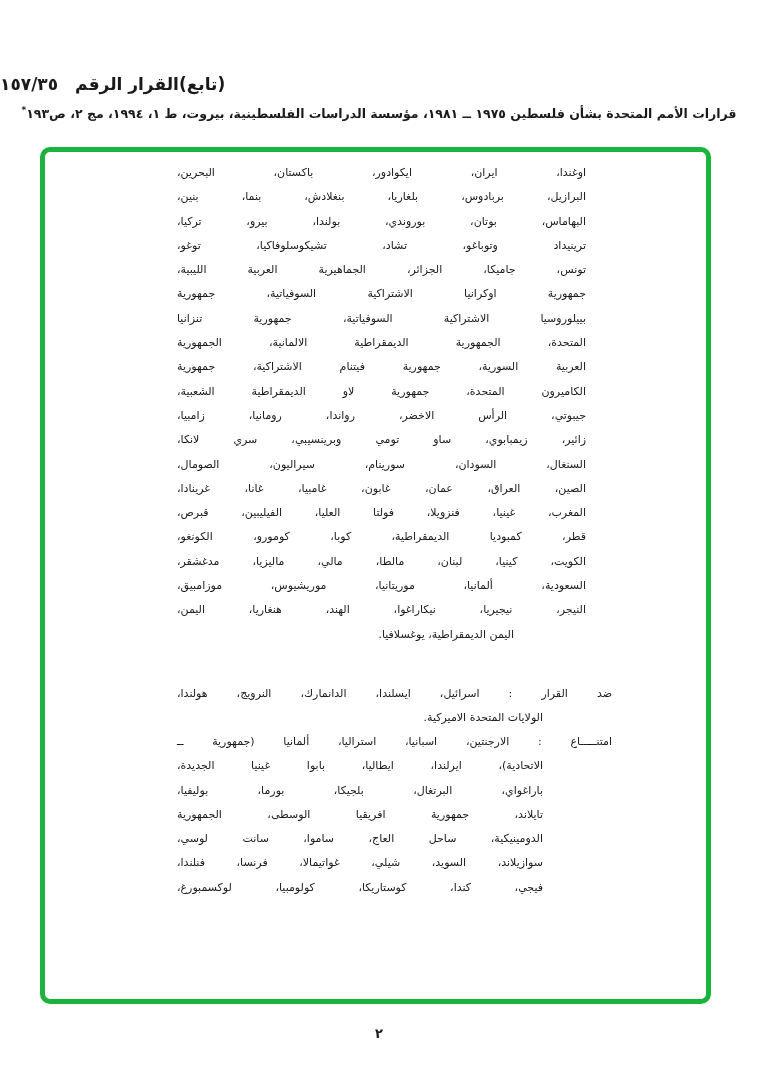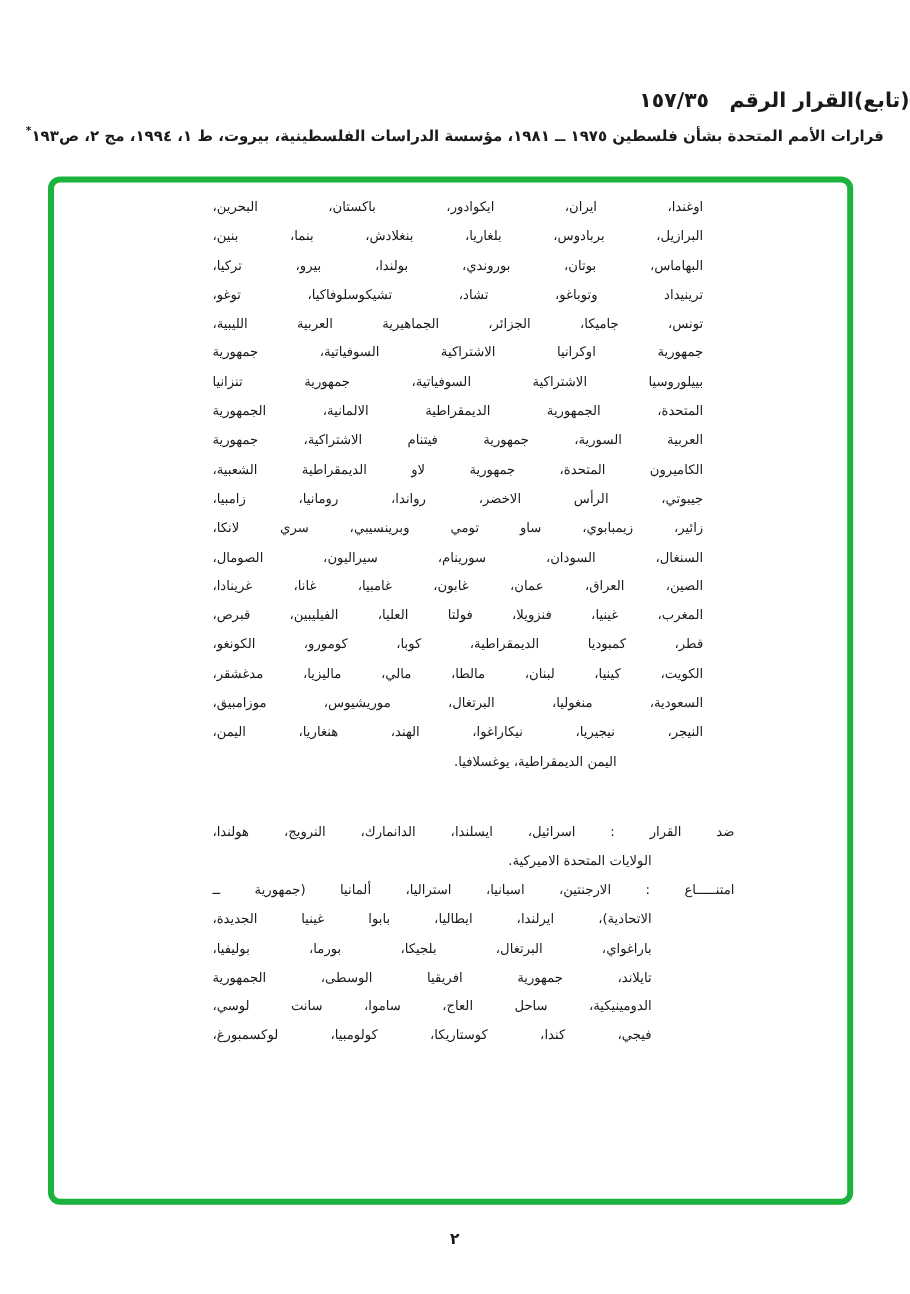--- a/index.html
+++ b/index.html
@@ -7,21 +7,21 @@
     width: 758px; height: 1078px;
     background: #ffffff;
     position: relative;
     font-family: "DejaVu Sans", sans-serif;
     direction: rtl;
     color: #1a1a1a;
     overflow: hidden;
   }
   .title {
     position: absolute; top: 74px; left: 0; right: 0;
-    text-align: right;
+    text-align: left;
     font-size: 17px; font-weight: bold;
     letter-spacing: 0.5px;
   }
   .citation {
     position: absolute; top: 105px; left: 0; right: 0;
     text-align: center;
     font-size: 12.5px; font-weight: bold;
   }
   .citation sup { font-size: 9px; }
   .frame {
@@ -75,30 +75,31 @@
     <div class="ln">المتحدة، الجمهورية الديمقراطية الالمانية، الجمهورية</div>
     <div class="ln">العربية السورية، جمهورية فيتنام الاشتراكية، جمهورية</div>
     <div class="ln">الكاميرون المتحدة، جمهورية لاو الديمقراطية الشعبية،</div>
     <div class="ln">جيبوتي، الرأس الاخضر، رواندا، رومانيا، زامبيا،</div>
     <div class="ln">زائير، زيمبابوي، ساو تومي وبرينسيبي، سري لانكا،</div>
     <div class="ln">السنغال، السودان، سورينام، سيراليون، الصومال،</div>
     <div class="ln">الصين، العراق، عمان، غابون، غامبيا، غانا، غرينادا،</div>
     <div class="ln">المغرب، غينيا، فنزويلا، فولتا العليا، الفيليبين، قبرص،</div>
     <div class="ln">قطر، كمبوديا الديمقراطية، كوبا، كومورو، الكونغو،</div>
     <div class="ln">الكويت، كينيا، لبنان، مالطا، مالي، ماليزيا، مدغشقر،</div>
-    <div class="ln">السعودية، منغوليا، البرتغال، موريشيوس، موزامبيق،</div>
+    <div class="ln">السعودية، ألمانيا، موريتانيا، موريشيوس، موزامبيق،</div>
     <div class="ln">النيجر، نيجيريا، نيكاراغوا، الهند، هنغاريا، اليمن،</div>
     <div class="ln end-indent">اليمن الديمقراطية، يوغسلافيا.</div>
   </div>
 <div class="block block2">
     <div class="ln hang"><span class="lbl">ضد القرار</span><span> : </span>اسرائيل، ايسلندا، الدانمارك، النرويج، هولندا،</div>
     <div class="ln end">الولايات المتحدة الاميركية.</div>
   </div>
 <div class="block block3">
     <div class="ln hang"><span class="lbl">امتنـــــاع</span><span> : </span>الارجنتين، اسبانيا، استراليا، ألمانيا (جمهورية ــ</div>
     <div class="ln">الاتحادية)، ايرلندا، ايطاليا، بابوا غينيا الجديدة،</div>
     <div class="ln">باراغواي، البرتغال، بلجيكا، بورما، بوليفيا،</div>
     <div class="ln">تايلاند، جمهورية افريقيا الوسطى، الجمهورية</div>
     <div class="ln">الدومينيكية، ساحل العاج، ساموا، سانت لوسي،</div>
+    <div class="ln">سوازيلاند، السويد، شيلي، غواتيمالا، فرنسا، فنلندا،</div>
     <div class="ln">فيجي، كندا، كوستاريكا، كولومبيا، لوكسمبورغ،</div>
   </div>
 
 <div class="pagenum">٢</div>
 
 </body></html>

